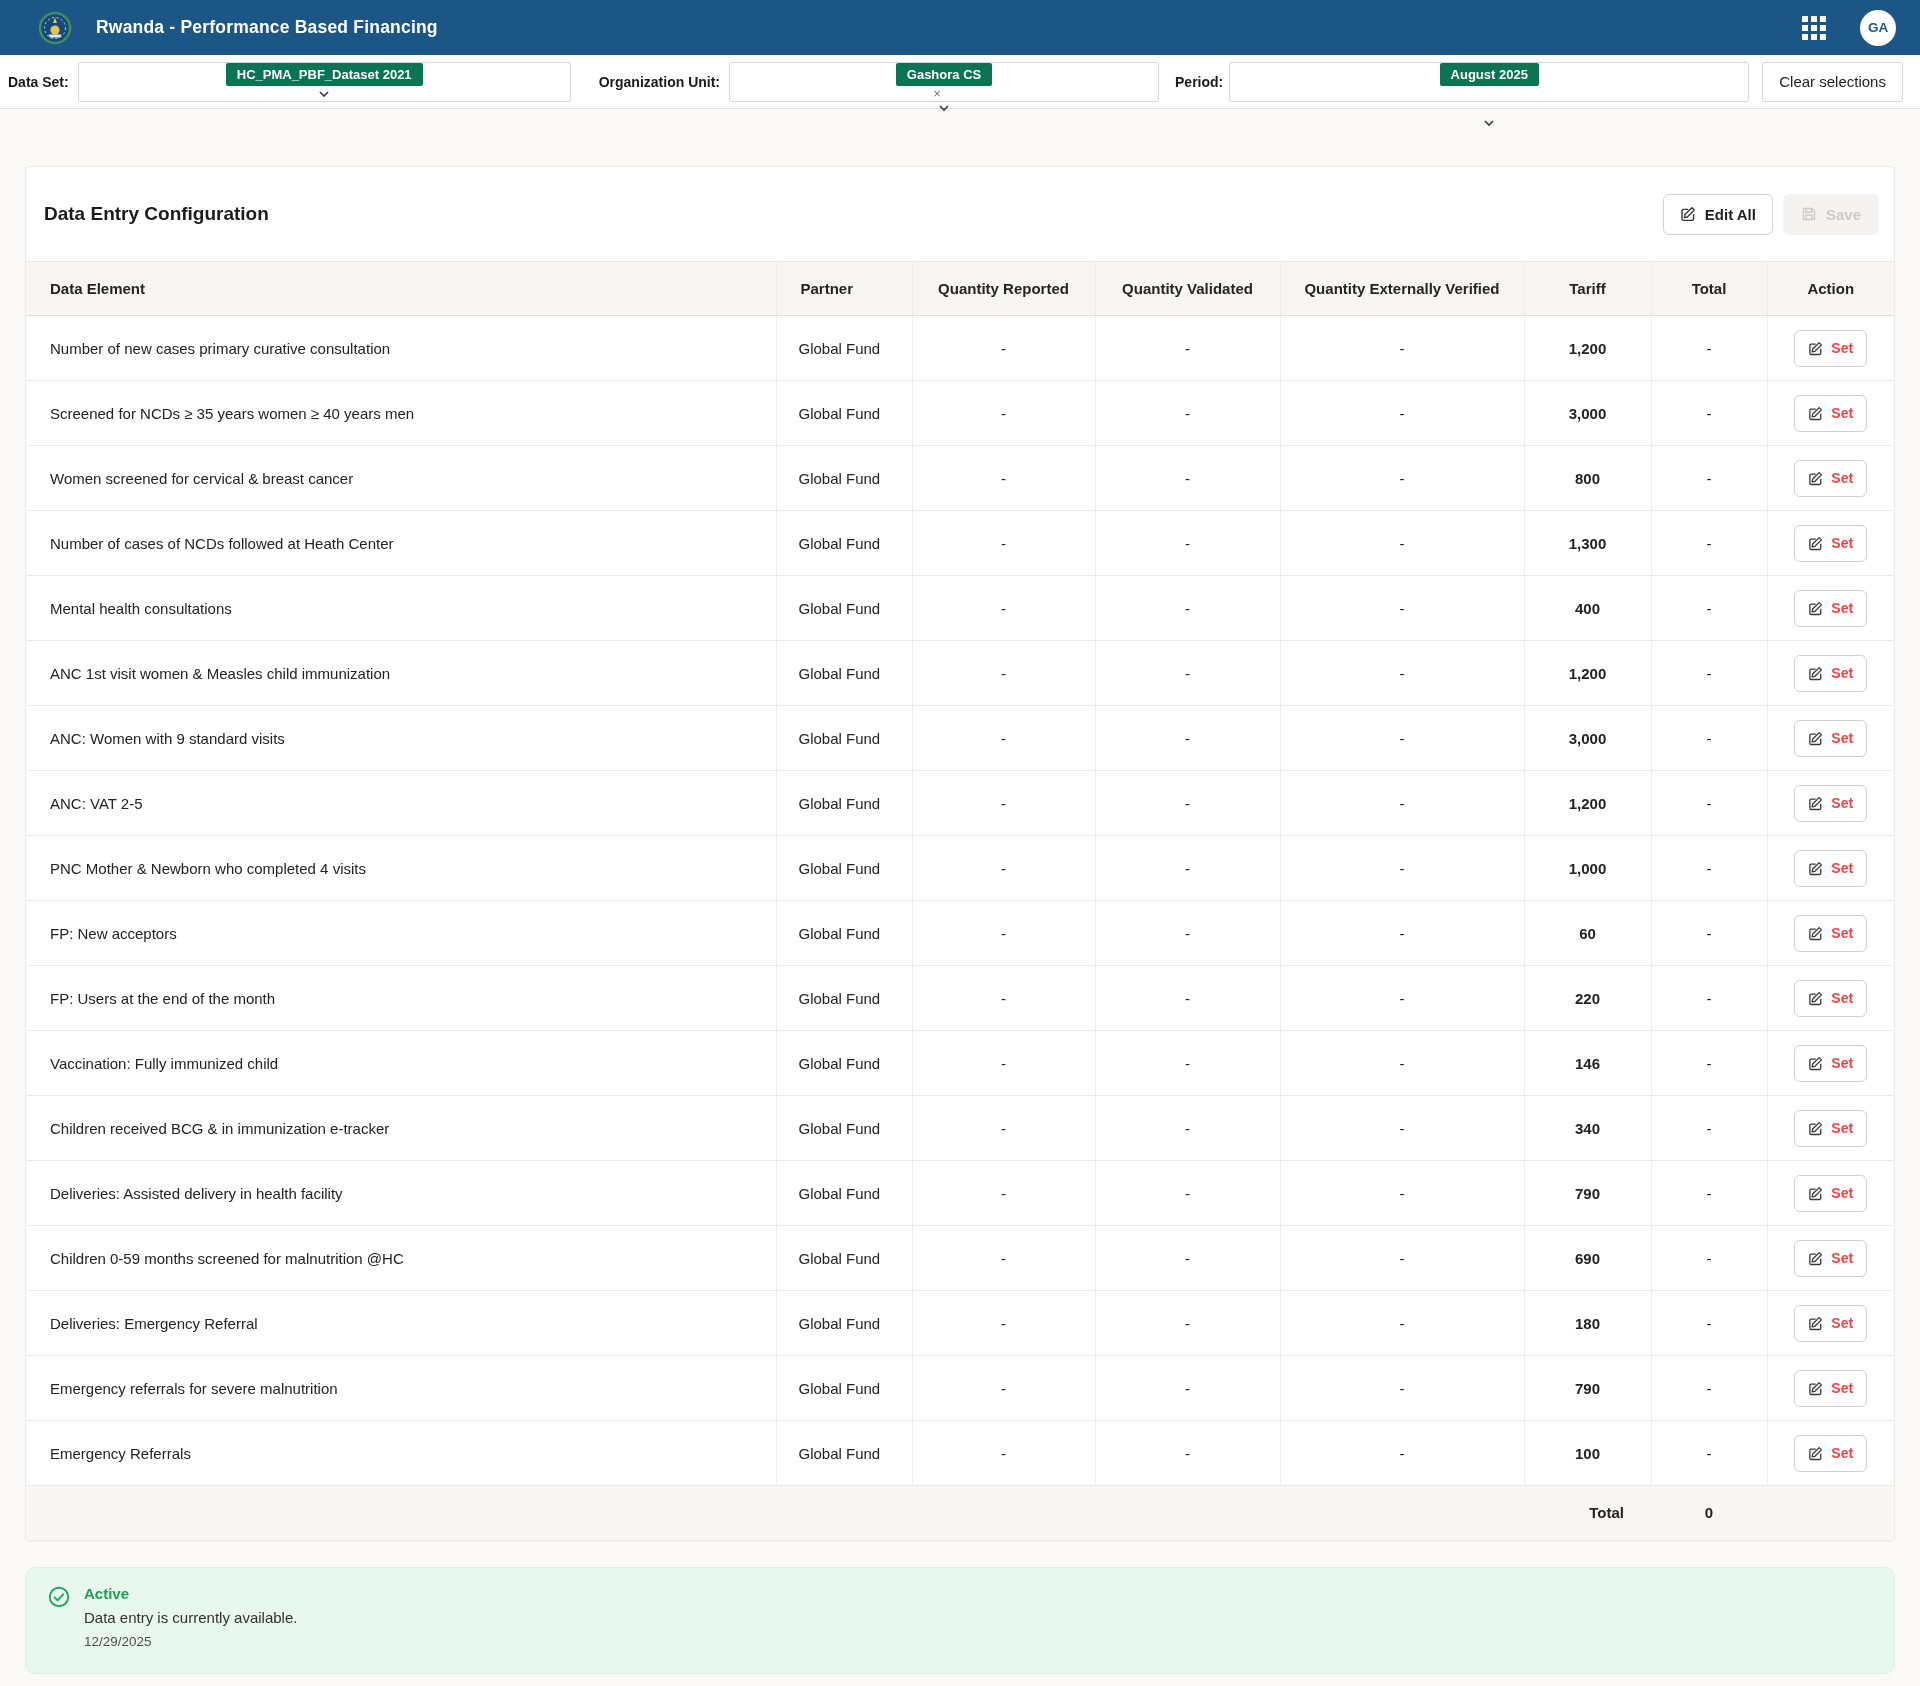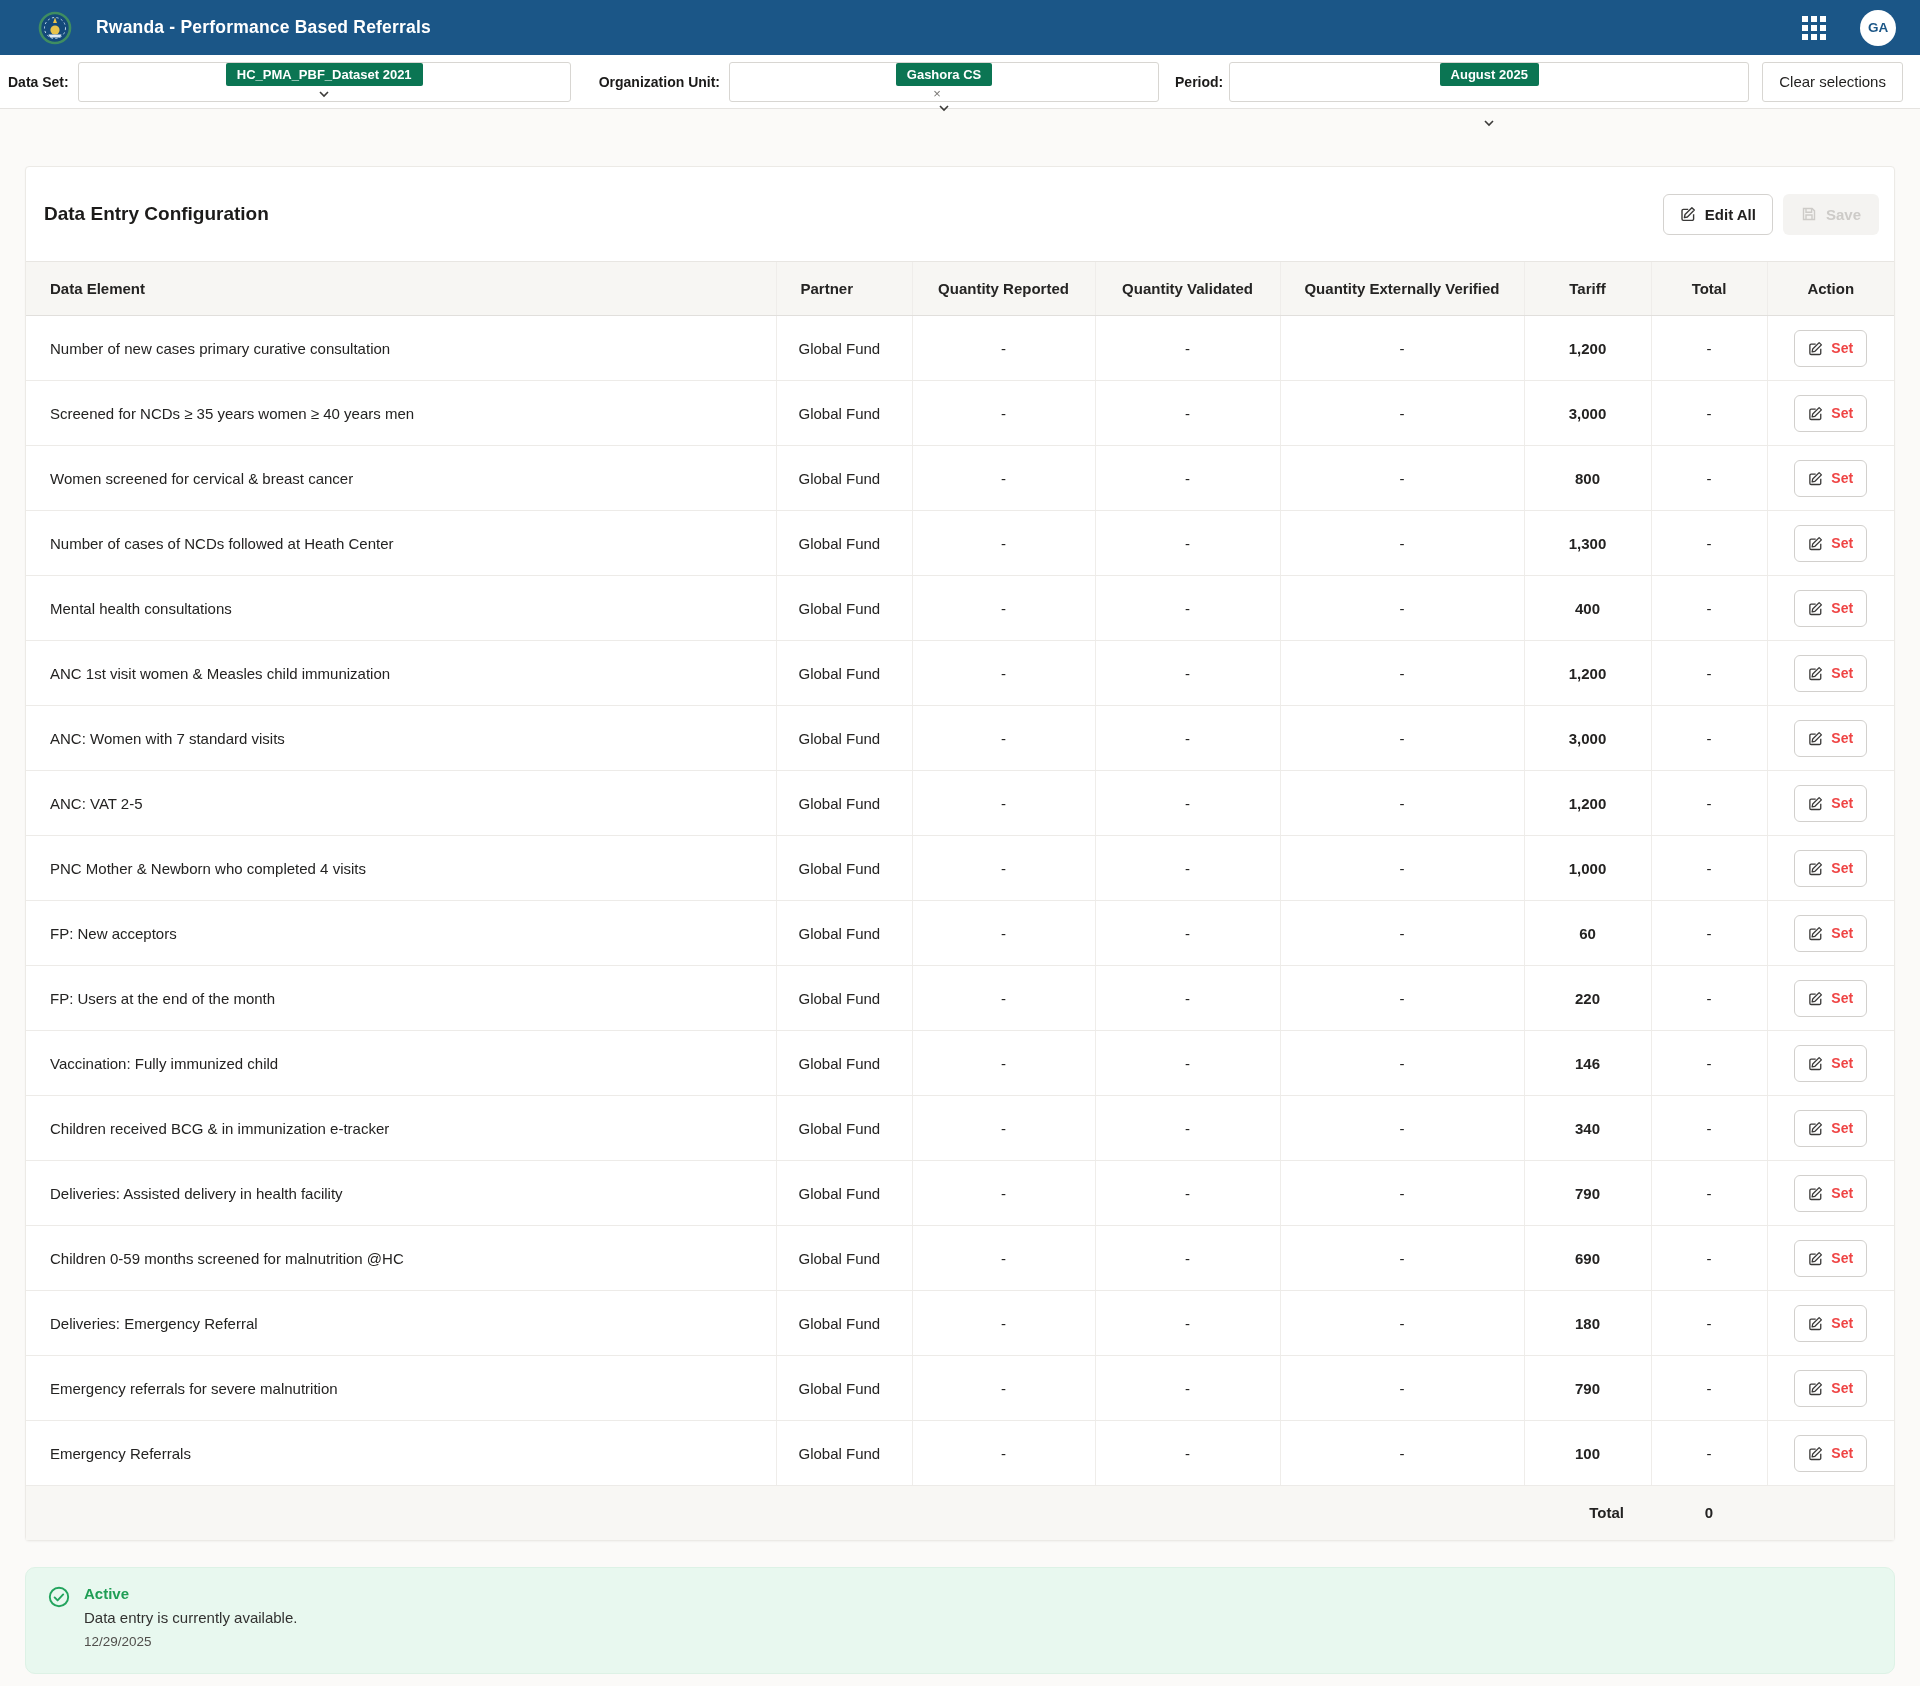--- a/index.html
+++ b/index.html
@@ -86,21 +86,21 @@
   <div class="logo">
     <svg width="38" height="38" viewBox="0 0 38 38">
       <circle cx="19" cy="19" r="16" fill="#14497a"></circle>
       <circle cx="19" cy="19" r="15" fill="none" stroke="#3f8d62" stroke-width="2.6"></circle>
       <circle cx="19" cy="19" r="10.5" fill="none" stroke="#bcd6ea" stroke-width="1" stroke-dasharray="2.2 2.4"></circle>
       <circle cx="19" cy="21" r="4.6" fill="#e9c34b"></circle>
       <path d="M19 8.5 l2 5.5 h-4 z" fill="#e9c34b"></path>
       <path d="M12.5 25.5 h13 l-1.5 3 h-10 z" fill="#dfeaf4"></path>
     </svg>
   </div>
-  <div class="title">Rwanda - Performance Based Referrals</div>
+  <div class="title">Rwanda - Performance Based Financing</div>
   <div class="spacer"></div>
   <div class="apps-icon">
     <span></span>
       <span></span>
       <span></span>
       <span></span>
       <span></span>
       <span></span>
       <span></span>
       <span></span>
@@ -287,21 +287,21 @@
       <button class="btn btn-set">
         <svg width="15" height="15" viewBox="0 0 16 16">
           <path d="M13.6 8.3v4.7a1.4 1.4 0 0 1-1.4 1.4H3.4A1.4 1.4 0 0 1 2 13V4.8a1.4 1.4 0 0 1 1.4-1.4h4.8" fill="none" stroke="#3a3938" stroke-width="1.4"></path>
           <path d="M11.9 1.7l2.4 2.4-6.9 6.9-3 .6.6-3z" fill="none" stroke="#3a3938" stroke-width="1.4" stroke-linejoin="round"></path>
         </svg>
         <span>Set</span>
       </button>
     </td>
   </tr>
         <tr>
-    <td class="c-name">ANC: Women with 7 standard visits</td>
+    <td class="c-name">ANC: Women with 9 standard visits</td>
     <td class="c-partner">Global Fund</td>
     <td>-</td>
     <td>-</td>
     <td>-</td>
     <td class="c-tariff">3,000</td>
     <td>-</td>
     <td>
       <button class="btn btn-set">
         <svg width="15" height="15" viewBox="0 0 16 16">
           <path d="M13.6 8.3v4.7a1.4 1.4 0 0 1-1.4 1.4H3.4A1.4 1.4 0 0 1 2 13V4.8a1.4 1.4 0 0 1 1.4-1.4h4.8" fill="none" stroke="#3a3938" stroke-width="1.4"></path>

